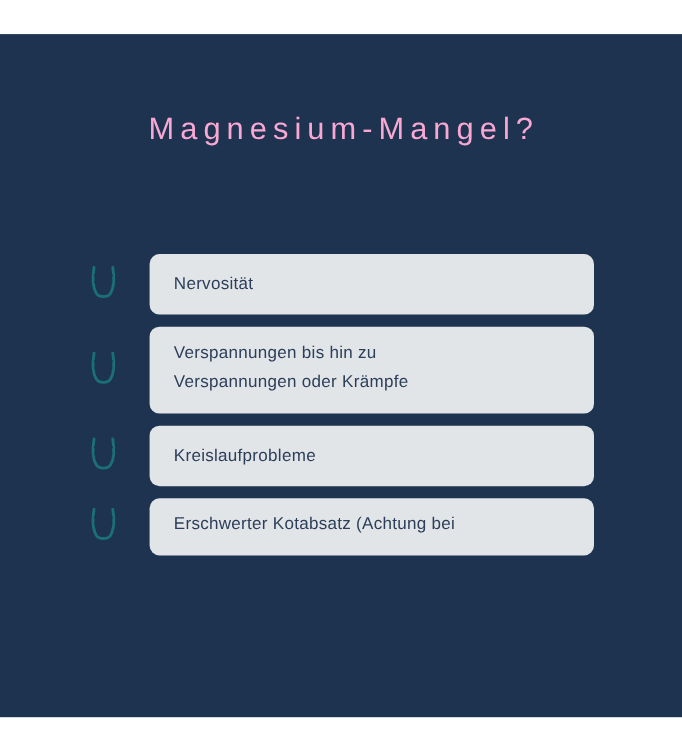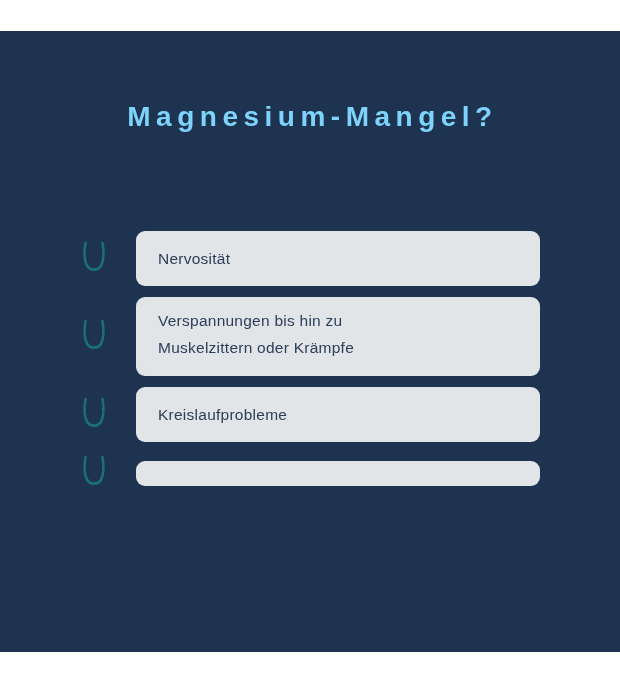--- a/index.html
+++ b/index.html
@@ -40,23 +40,23 @@
     font-weight: 300;
     letter-spacing: 6.5px;
     line-height: 34px;
     text-transform: uppercase;
     padding-left: 6px;
     white-space: nowrap;
   }
 
   .headline-sub {
     display: block;
-    color: #7dd3fc;
+    color: #f9a8d4;
     font-size: 28px;
-    font-weight: 700;
+    font-weight: 400;
     letter-spacing: 5.5px;
     line-height: 40px;
     padding-left: 5px;
     margin-top: 4px;
     white-space: nowrap;
   }
 
   .list {
     position: absolute;
     left: 0;
@@ -140,21 +140,21 @@
           <circle cx="8.2" cy="11.5" r="0.85" fill="#1e3350"></circle>
           <circle cx="8.6" cy="17.5" r="0.85" fill="#1e3350"></circle>
           <circle cx="10.2" cy="23" r="0.85" fill="#1e3350"></circle>
           <circle cx="23.8" cy="11.5" r="0.85" fill="#1e3350"></circle>
           <circle cx="23.4" cy="17.5" r="0.85" fill="#1e3350"></circle>
           <circle cx="21.8" cy="23" r="0.85" fill="#1e3350"></circle>
         </svg>
       </span>
       <div class="card two-line">
         <span class="card-line">Verspannungen bis hin zu</span>
-        <span class="card-line">Muskelzittern oder Krämpfe</span>
+        <span class="card-line">Verspannungen oder Krämpfe</span>
       </div>
     </div>
 
     <div class="row">
       <span class="horseshoe">
         <svg width="32" height="40" viewBox="0 0 32 40" aria-hidden="true">
           <path d="M7.5 4 C6 13, 5.5 21, 9.5 27.5 C12 31.6, 20 31.6, 22.5 27.5 C26.5 21, 26 13, 24.5 4" fill="none" stroke="#1b7076" stroke-width="2.6" stroke-linecap="round"></path>
           <circle cx="8.2" cy="11.5" r="0.85" fill="#1e3350"></circle>
           <circle cx="8.6" cy="17.5" r="0.85" fill="#1e3350"></circle>
           <circle cx="10.2" cy="23" r="0.85" fill="#1e3350"></circle>
@@ -174,17 +174,18 @@
           <path d="M7.5 4 C6 13, 5.5 21, 9.5 27.5 C12 31.6, 20 31.6, 22.5 27.5 C26.5 21, 26 13, 24.5 4" fill="none" stroke="#1b7076" stroke-width="2.6" stroke-linecap="round"></path>
           <circle cx="8.2" cy="11.5" r="0.85" fill="#1e3350"></circle>
           <circle cx="8.6" cy="17.5" r="0.85" fill="#1e3350"></circle>
           <circle cx="10.2" cy="23" r="0.85" fill="#1e3350"></circle>
           <circle cx="23.8" cy="11.5" r="0.85" fill="#1e3350"></circle>
           <circle cx="23.4" cy="17.5" r="0.85" fill="#1e3350"></circle>
           <circle cx="21.8" cy="23" r="0.85" fill="#1e3350"></circle>
         </svg>
       </span>
       <div class="card two-line">
+        <span class="card-line">Erschwerter Kotabsatz (Achtung bei</span>
       </div>
     </div>
 
   </div>
 </div>
 
 </body></html>

